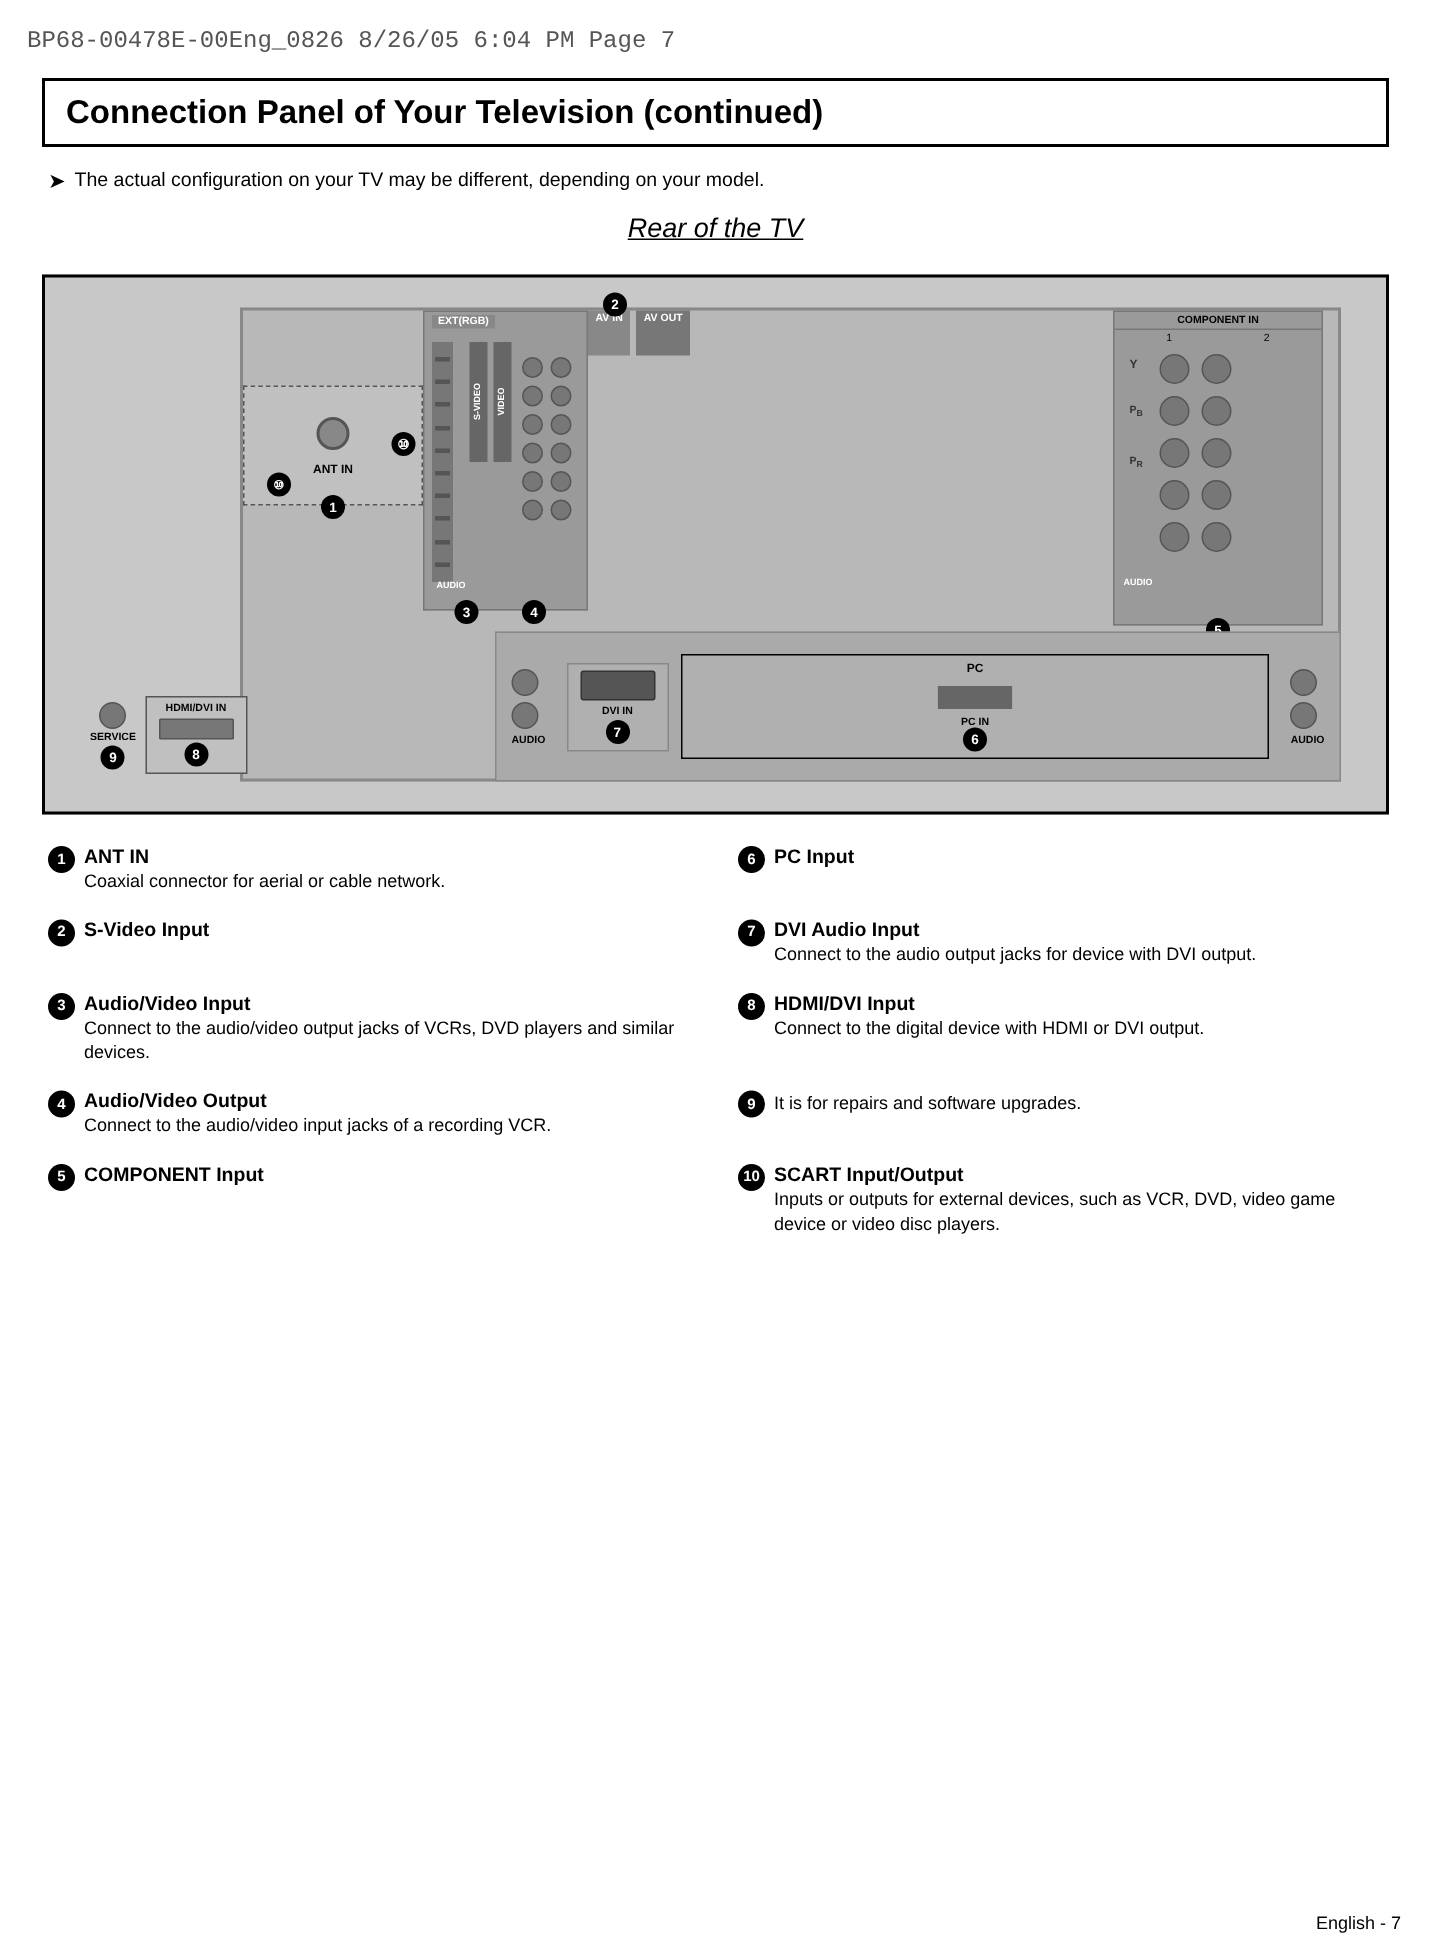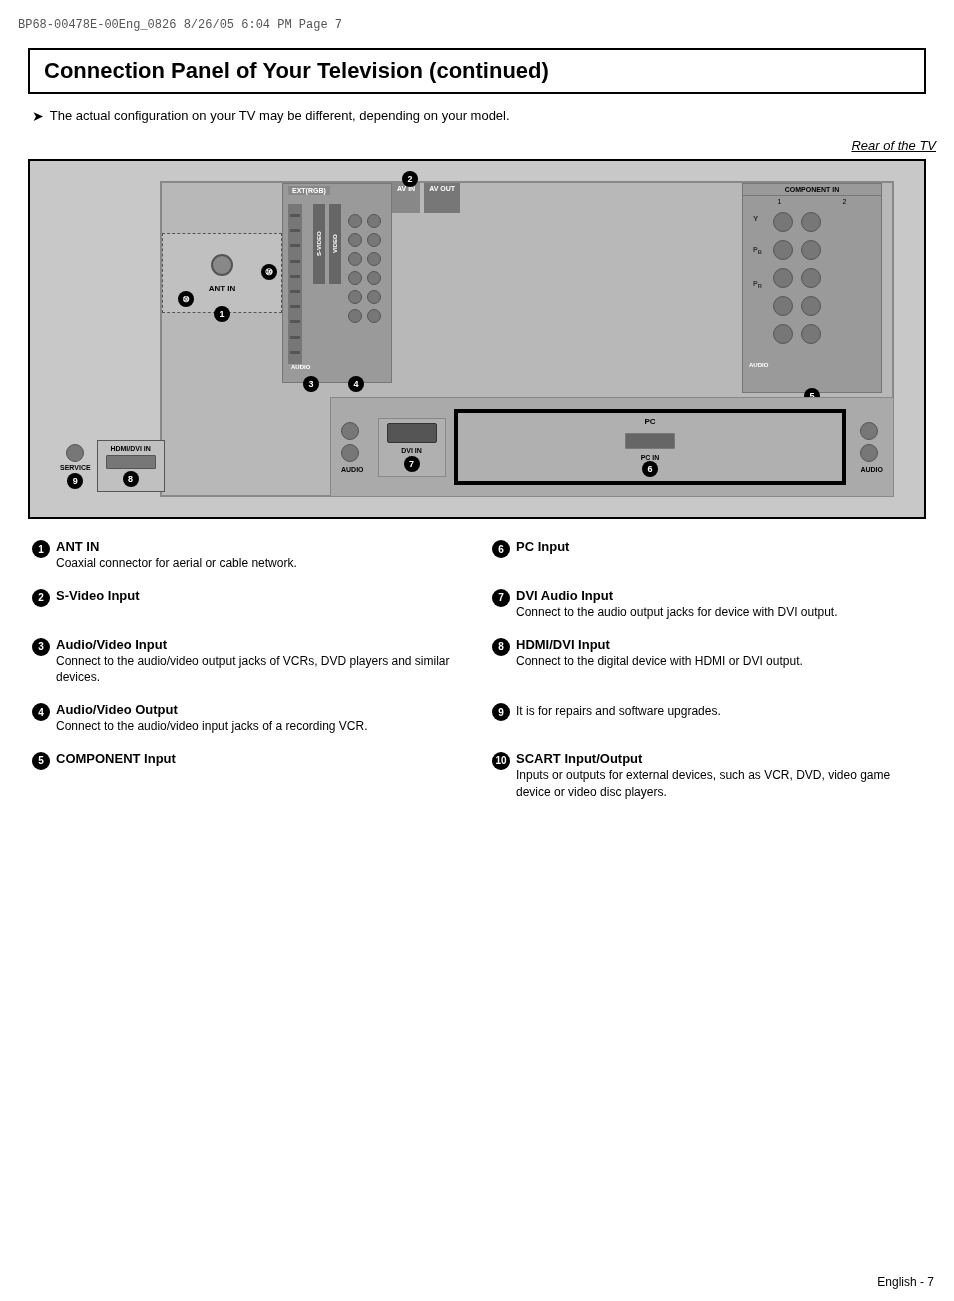--- a/index.html
+++ b/index.html
@@ -16,21 +16,21 @@
     
     .page-outer {
       width: 954px;
       min-height: 1301px;
       padding: 18px 18px 18px 18px;
       position: relative;
     }
 
     
     .file-header {
-      font-size: 12px;
+      font-size: 16px;
       color: #555;
       margin-bottom: 6px;
       font-family: Courier, monospace;
       display: flex;
       justify-content: space-between;
       align-items: center;
     }
 
     
     .title-box {
@@ -55,25 +55,25 @@
       gap: 6px;
     }
     .note-arrow {
       font-size: 14px;
       margin-top: 0px;
       flex-shrink: 0;
     }
 
     
     .diagram-label {
-      text-align: right;
+      text-align: center;
       font-style: italic;
       text-decoration: underline;
-      font-size: 13px;
-      margin-bottom: 6px;
+      font-size: 18px;
+      margin-bottom: 20px;
     }
 
     
     .tv-diagram {
       border: 2px solid #000;
       margin: 0 10px 20px 10px;
       background: #c8c8c8;
       height: 360px;
       position: relative;
       overflow: hidden;
@@ -274,21 +274,21 @@
         <div style="font-size:7px; font-weight:bold; color:#000; text-align:center;">AUDIO</div>
       </div>
 
       <div style="display:flex; flex-direction:column; align-items:center; padding:4px 8px; border:1px solid #888; margin:4px; background:#b0b0b0;">
         <div style="width:50px; height:20px; background:#555; border:1px solid #333; border-radius:2px; margin-bottom:4px;"></div>
         <div style="font-size:7px; font-weight:bold;">DVI IN</div>
 
         <div class="num-circle-positioned" style="position:relative; margin-top:2px;">7</div>
       </div>
 
-      <div style="display:flex; flex-direction:column; align-items:center; padding:4px 8px; border:4px solid #000000; margin:4px; background:#b0b0b0; flex:1;">
+      <div style="display:flex; flex-direction:column; align-items:center; padding:4px 8px; border:1px solid #000000; margin:4px; background:#b0b0b0; flex:1;">
         <div style="font-size:8px; font-weight:bold; margin-bottom:4px;">PC</div>
 
         <div style="width:55px; height:22px; background:#666; border:1px solid #444; border-radius:3px; clip-path:polygon(5% 15%, 95% 15%, 95% 85%, 5% 85%);"></div>
         <div style="font-size:7px; font-weight:bold; margin-top:2px;">PC IN</div>
 
         <div class="num-circle-positioned" style="position:relative;">6</div>
       </div>
 
       <div style="display:flex; flex-direction:column; gap:4px; padding:6px 10px;">
         <div class="small-conn" style="width:18px;height:18px;"></div>

